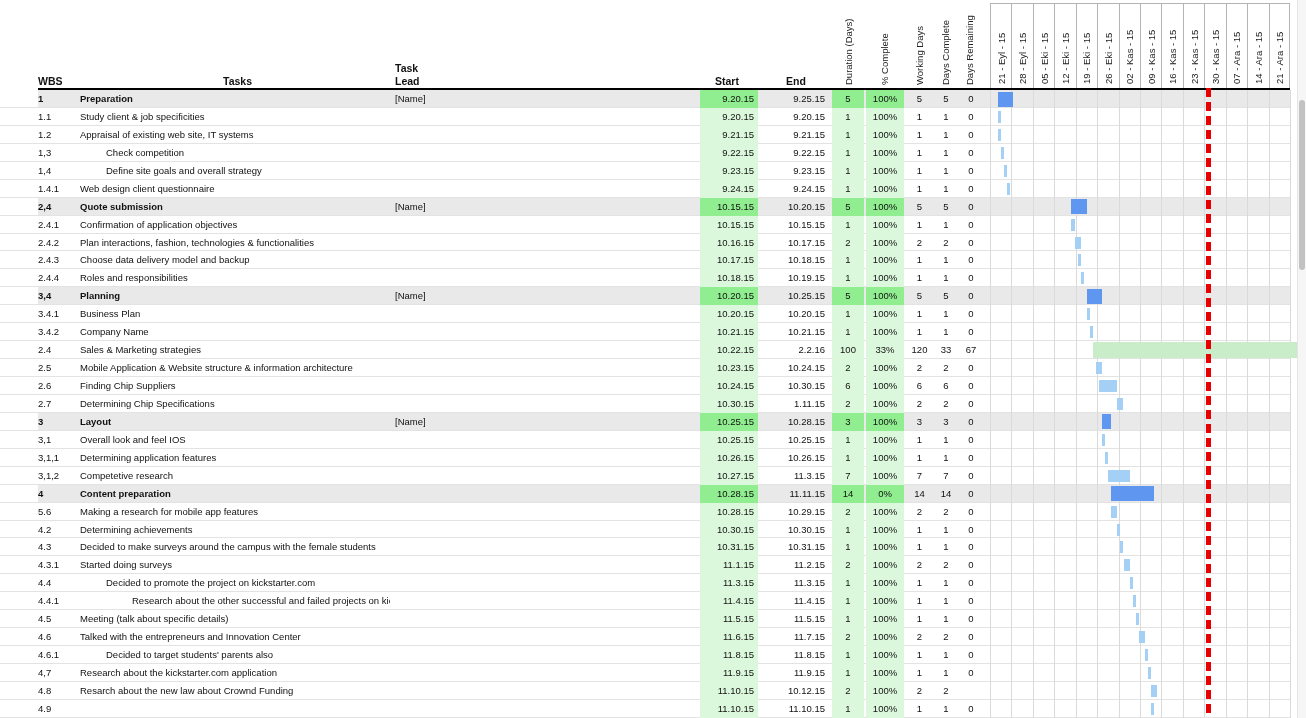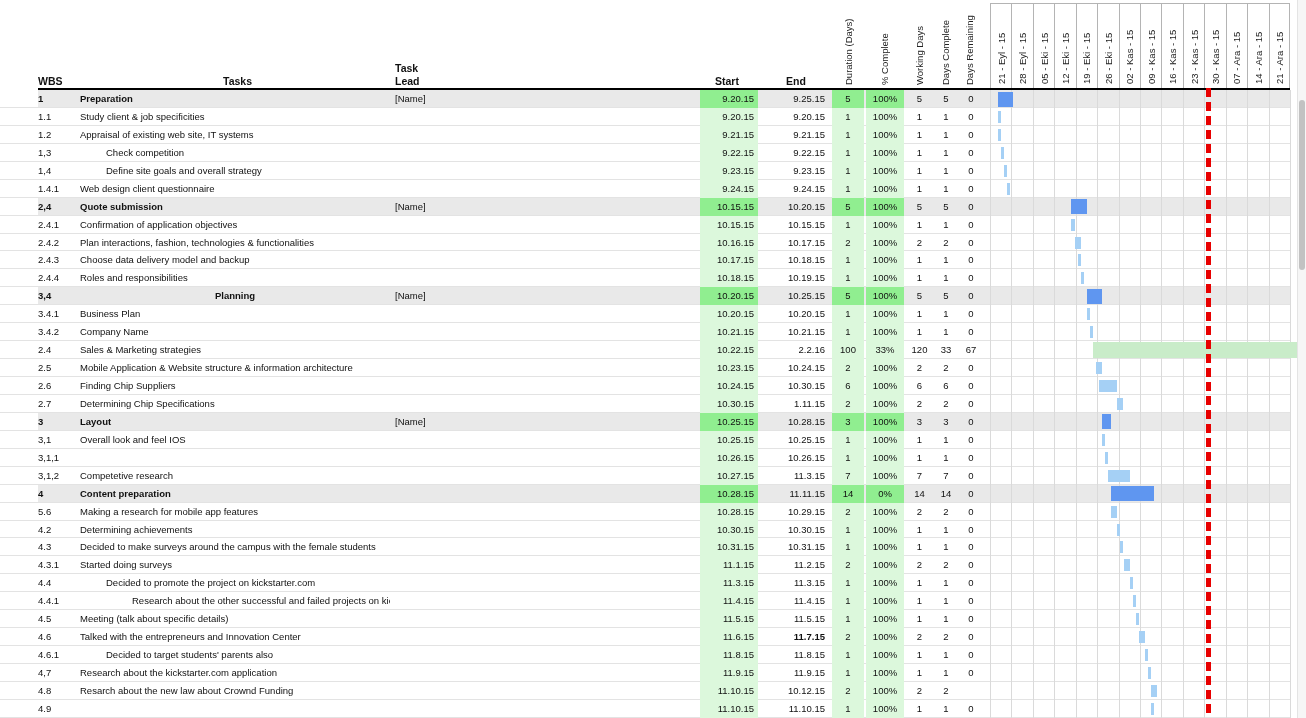--- a/index.html
+++ b/index.html
@@ -208,21 +208,21 @@
         <div class="cell num" style="left: 832px; width: 32px; line-height: 17.9429px; background: rgb(220, 248, 220);">1</div>
         <div class="cell num" style="left: 866px; width: 38px; line-height: 17.9429px; background: rgb(220, 248, 220);">100%</div>
         <div class="cell num" style="left: 906px; width: 27px; line-height: 17.9429px;">1</div>
         <div class="cell num" style="left: 935px; width: 22px; line-height: 17.9429px;">1</div>
         <div class="cell num" style="left: 959px; width: 24px; line-height: 17.9429px;">0</div>
         <div class="bar" style="left: 1080.65px; width: 3.06122px; background: rgb(165, 208, 245); top: 3px; height: 12px;"></div>
       </div>
       <div class="row section" style="height: 17.9429px;">
         <div class="band" style="background: rgb(233, 233, 233);"></div>
         <div class="cell c-wbs" style="left: 38px; width: 42px; line-height: 17.9429px;">3,4</div>
-        <div class="cell c-task" style="left: 80px; width: 310px; line-height: 17.9429px; text-align: center;">Planning</div>
+        <div class="cell c-task" style="left: 80px; width: 310px; line-height: 17.9429px;">Planning</div>
         <div class="cell " style="left: 395px; width: 60px; line-height: 17.9429px;">[Name]</div>
         <div class="cell rgt" style="left: 700px; width: 58px; line-height: 17.9429px; background: rgb(144, 238, 144);">10.20.15</div>
         <div class="cell rgt" style="left: 761px; width: 68px; line-height: 17.9429px;">10.25.15</div>
         <div class="cell num" style="left: 832px; width: 32px; line-height: 17.9429px; background: rgb(144, 238, 144);">5</div>
         <div class="cell num" style="left: 866px; width: 38px; line-height: 17.9429px; background: rgb(144, 238, 144);">100%</div>
         <div class="cell num" style="left: 906px; width: 27px; line-height: 17.9429px;">5</div>
         <div class="cell num" style="left: 935px; width: 22px; line-height: 17.9429px;">5</div>
         <div class="cell num" style="left: 959px; width: 24px; line-height: 17.9429px;">0</div>
         <div class="bar" style="left: 1086.78px; width: 15.3061px; background: rgb(95, 150, 240); top: 1.5px; height: 15px;"></div>
       </div>
@@ -319,20 +319,21 @@
         <div class="cell rgt" style="left: 761px; width: 68px; line-height: 17.9429px;">10.25.15</div>
         <div class="cell num" style="left: 832px; width: 32px; line-height: 17.9429px; background: rgb(220, 248, 220);">1</div>
         <div class="cell num" style="left: 866px; width: 38px; line-height: 17.9429px; background: rgb(220, 248, 220);">100%</div>
         <div class="cell num" style="left: 906px; width: 27px; line-height: 17.9429px;">1</div>
         <div class="cell num" style="left: 935px; width: 22px; line-height: 17.9429px;">1</div>
         <div class="cell num" style="left: 959px; width: 24px; line-height: 17.9429px;">0</div>
         <div class="bar" style="left: 1102.08px; width: 3.06122px; background: rgb(165, 208, 245); top: 3px; height: 12px;"></div>
       </div>
       <div class="row" style="height: 17.9429px;">
         <div class="cell c-wbs" style="left: 38px; width: 42px; line-height: 17.9429px;">3,1,1</div>
+        <div class="cell c-task" style="left: 80px; width: 310px; line-height: 17.9429px;">Determining application features</div>
         <div class="cell rgt" style="left: 700px; width: 58px; line-height: 17.9429px; background: rgb(220, 248, 220);">10.26.15</div>
         <div class="cell rgt" style="left: 761px; width: 68px; line-height: 17.9429px;">10.26.15</div>
         <div class="cell num" style="left: 832px; width: 32px; line-height: 17.9429px; background: rgb(220, 248, 220);">1</div>
         <div class="cell num" style="left: 866px; width: 38px; line-height: 17.9429px; background: rgb(220, 248, 220);">100%</div>
         <div class="cell num" style="left: 906px; width: 27px; line-height: 17.9429px;">1</div>
         <div class="cell num" style="left: 935px; width: 22px; line-height: 17.9429px;">1</div>
         <div class="cell num" style="left: 959px; width: 24px; line-height: 17.9429px;">0</div>
         <div class="bar" style="left: 1105.14px; width: 3.06122px; background: rgb(165, 208, 245); top: 3px; height: 12px;"></div>
       </div>
       <div class="row" style="height: 17.9429px;">
@@ -441,21 +442,21 @@
         <div class="cell num" style="left: 866px; width: 38px; line-height: 17.9429px; background: rgb(220, 248, 220);">100%</div>
         <div class="cell num" style="left: 906px; width: 27px; line-height: 17.9429px;">1</div>
         <div class="cell num" style="left: 935px; width: 22px; line-height: 17.9429px;">1</div>
         <div class="cell num" style="left: 959px; width: 24px; line-height: 17.9429px;">0</div>
         <div class="bar" style="left: 1135.76px; width: 3.06122px; background: rgb(165, 208, 245); top: 3px; height: 12px;"></div>
       </div>
       <div class="row" style="height: 17.9429px;">
         <div class="cell c-wbs" style="left: 38px; width: 42px; line-height: 17.9429px;">4.6</div>
         <div class="cell c-task" style="left: 80px; width: 310px; line-height: 17.9429px;">Talked with the entrepreneurs and Innovation Center</div>
         <div class="cell rgt" style="left: 700px; width: 58px; line-height: 17.9429px; background: rgb(220, 248, 220);">11.6.15</div>
-        <div class="cell rgt" style="left: 761px; width: 68px; line-height: 17.9429px; font-weight: bold;">11.7.15</div>
+        <div class="cell rgt" style="left: 761px; width: 68px; line-height: 17.9429px;">11.7.15</div>
         <div class="cell num" style="left: 832px; width: 32px; line-height: 17.9429px; background: rgb(220, 248, 220);">2</div>
         <div class="cell num" style="left: 866px; width: 38px; line-height: 17.9429px; background: rgb(220, 248, 220);">100%</div>
         <div class="cell num" style="left: 906px; width: 27px; line-height: 17.9429px;">2</div>
         <div class="cell num" style="left: 935px; width: 22px; line-height: 17.9429px;">2</div>
         <div class="cell num" style="left: 959px; width: 24px; line-height: 17.9429px;">0</div>
         <div class="bar" style="left: 1138.82px; width: 6.12245px; background: rgb(165, 208, 245); top: 3px; height: 12px;"></div>
       </div>
       <div class="row" style="height: 17.9429px;">
         <div class="cell c-wbs" style="left: 38px; width: 42px; line-height: 17.9429px;">4.6.1</div>
         <div class="cell c-task" style="left: 106px; width: 284px; line-height: 17.9429px;">Decided to target students' parents also</div>

